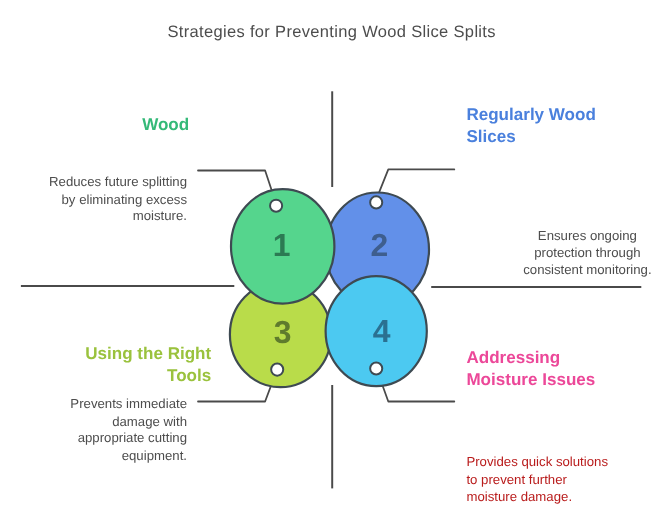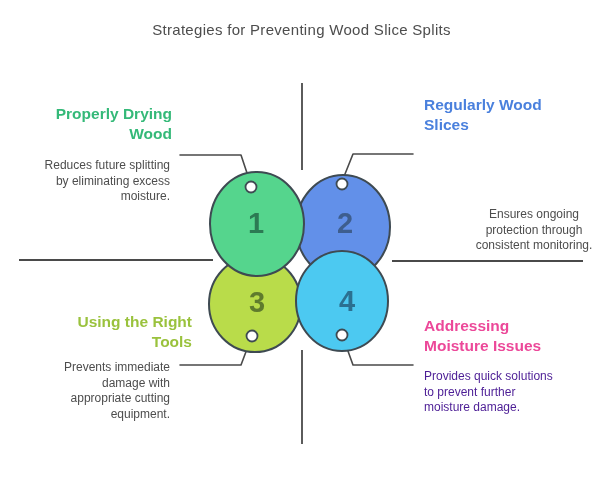--- a/index.html
+++ b/index.html
@@ -22,21 +22,20 @@
   svg.overlay{left:0;top:0;}
 </style>
 </head>
 <body>
 
 <div class="canvas">
 
   <div class="abs title" style="color: rgb(77, 77, 77);">Strategies for Preventing Wood Slice Splits</div>
 
   <div class="abs heading q1h" style="color: rgb(52, 185, 120);">
-    <span class="tline">Properly Drying</span>
     <span class="tline">Wood</span>
   </div>
   <div class="abs body-text q1b" style="color: rgb(77, 77, 77);">
     <span class="tline">Reduces future splitting</span>
     <span class="tline">by eliminating excess</span>
     <span class="tline">moisture.</span>
   </div>
 
   <div class="abs heading q2h" style="color: rgb(74, 128, 221);">
     <span class="tline">Regularly Wood</span>
@@ -56,21 +55,21 @@
     <span class="tline">Prevents immediate</span>
     <span class="tline">damage with</span>
     <span class="tline">appropriate cutting</span>
     <span class="tline">equipment.</span>
   </div>
 
   <div class="abs heading q4h" style="color: #ec4899;">
     <span class="tline">Addressing</span>
     <span class="tline">Moisture Issues</span>
   </div>
-  <div class="abs body-text q4b" style="color: #4c1d95;">
+  <div class="abs body-text q4b" style="color: #b91c1c; margin-top: 44px;">
     <span class="tline">Provides quick solutions</span>
     <span class="tline">to prevent further</span>
     <span class="tline">moisture damage.</span>
   </div>
 
   <svg class="abs overlay" width="603" height="482" viewBox="0 0 603 482">
 
     <line x1="302" y1="83" x2="302" y2="170" stroke-width="1.8" stroke="#4a4a4a"></line>
     <line x1="302" y1="350" x2="302" y2="444" stroke-width="1.8" stroke="#4a4a4a"></line>
     <line x1="19" y1="260" x2="213" y2="260" stroke-width="1.8" stroke="#4a4a4a"></line>

